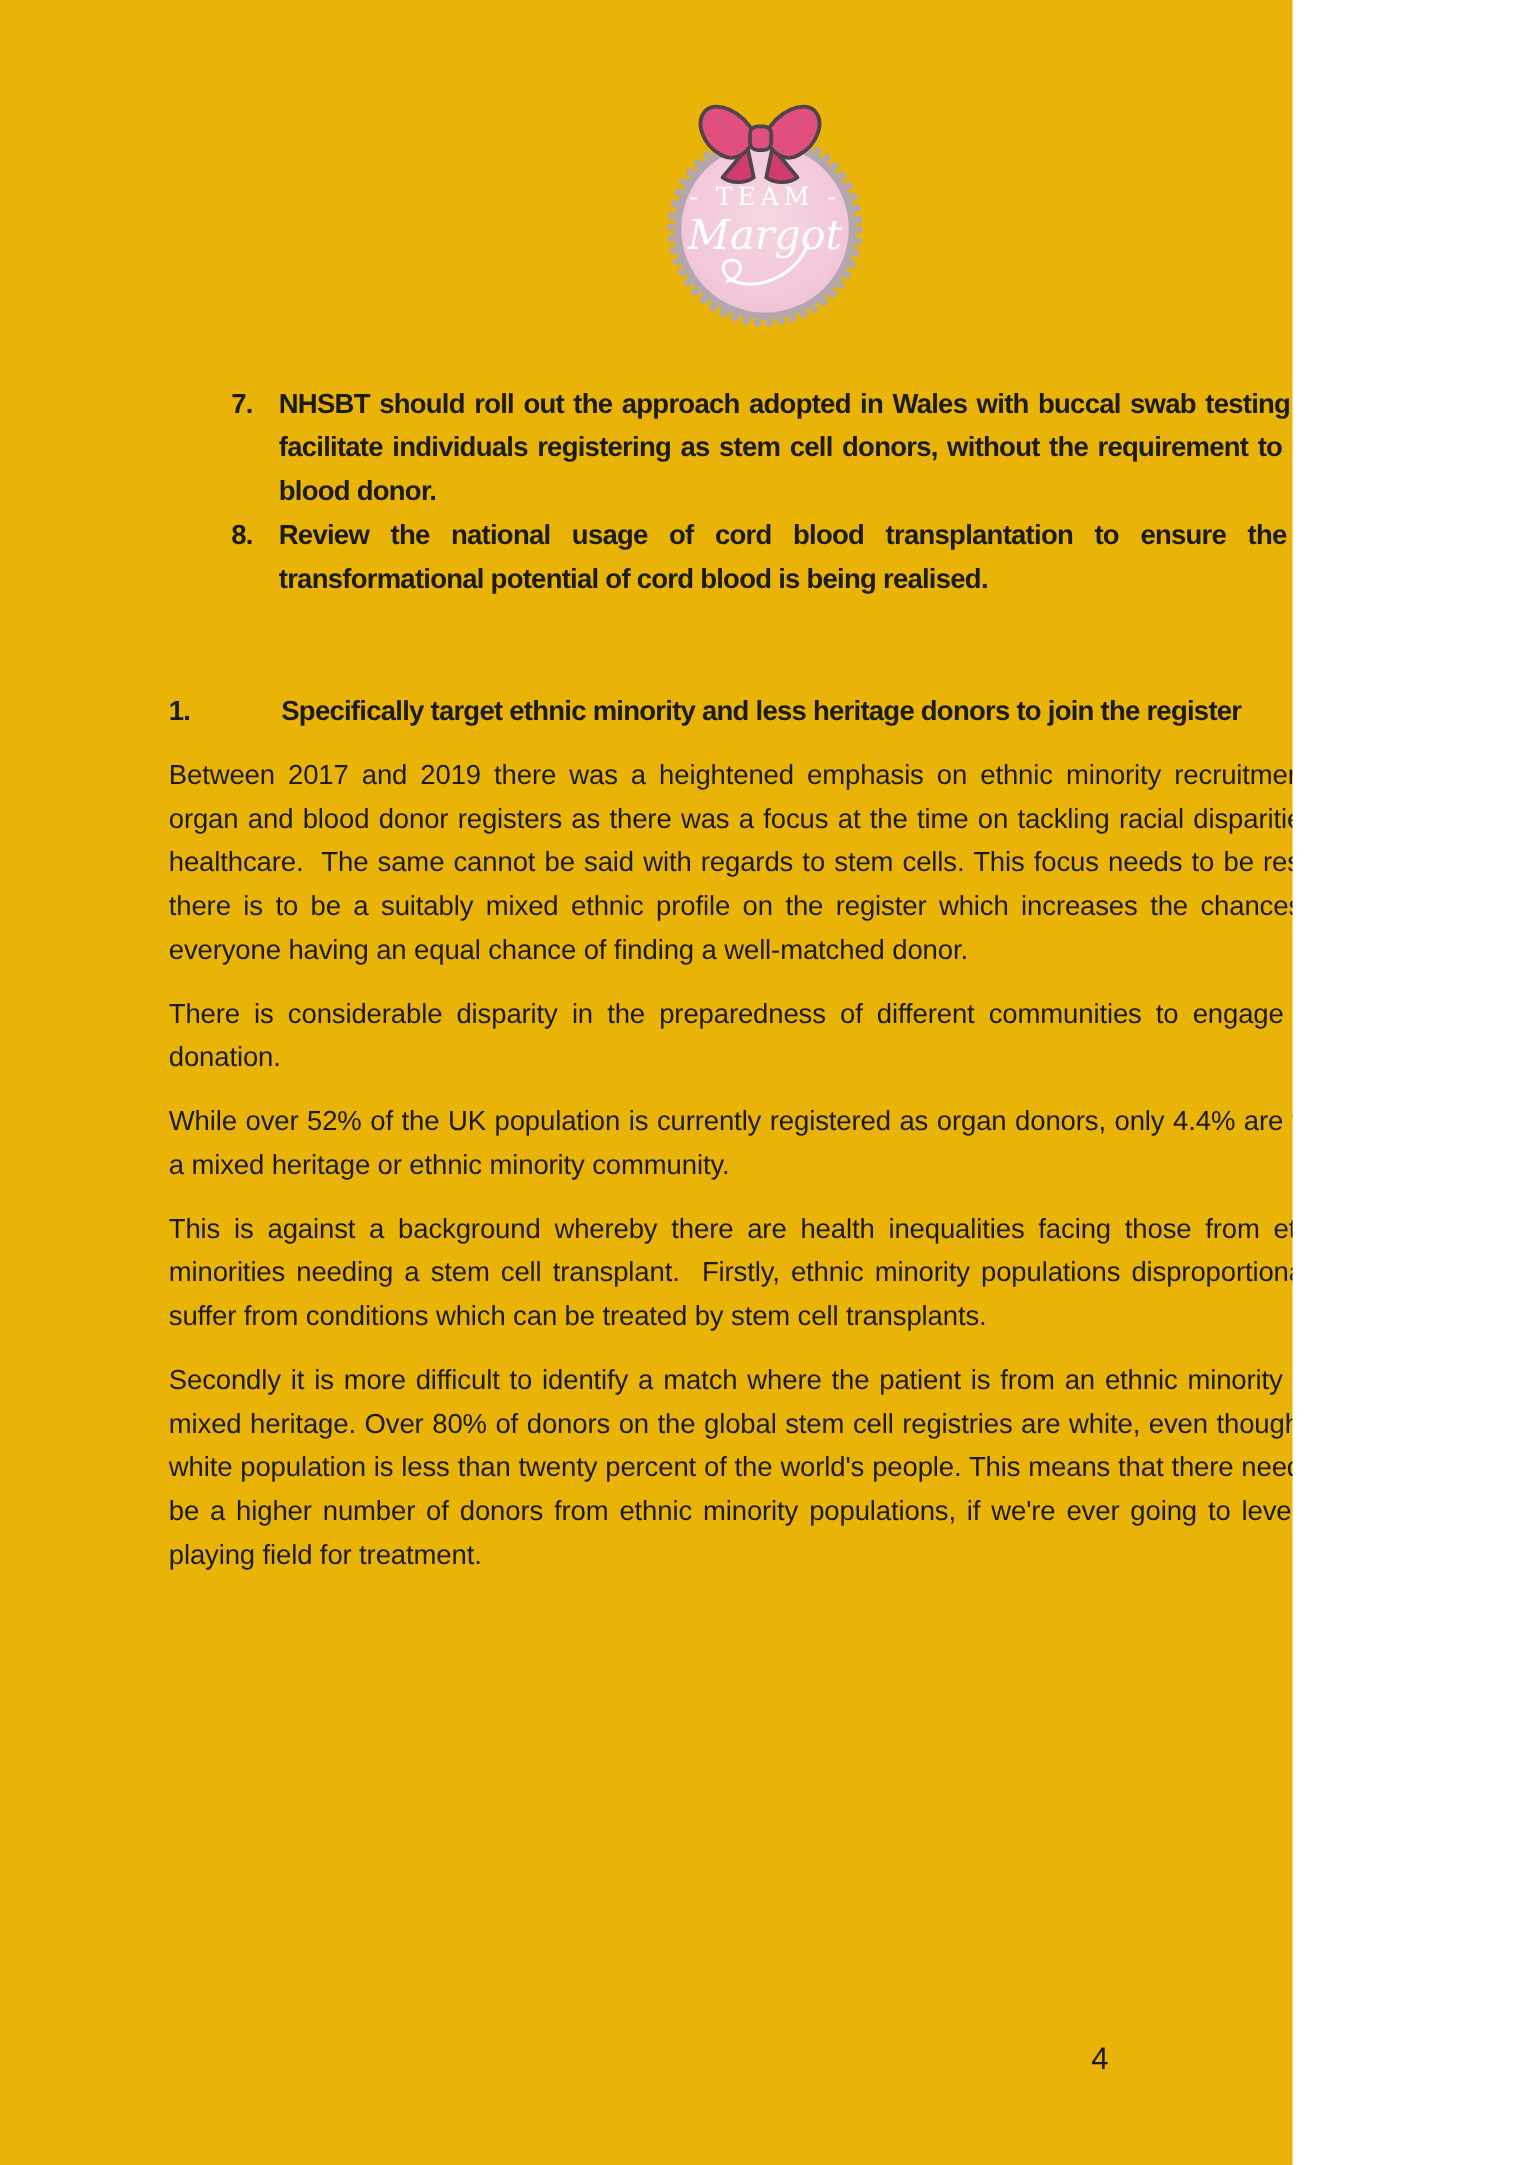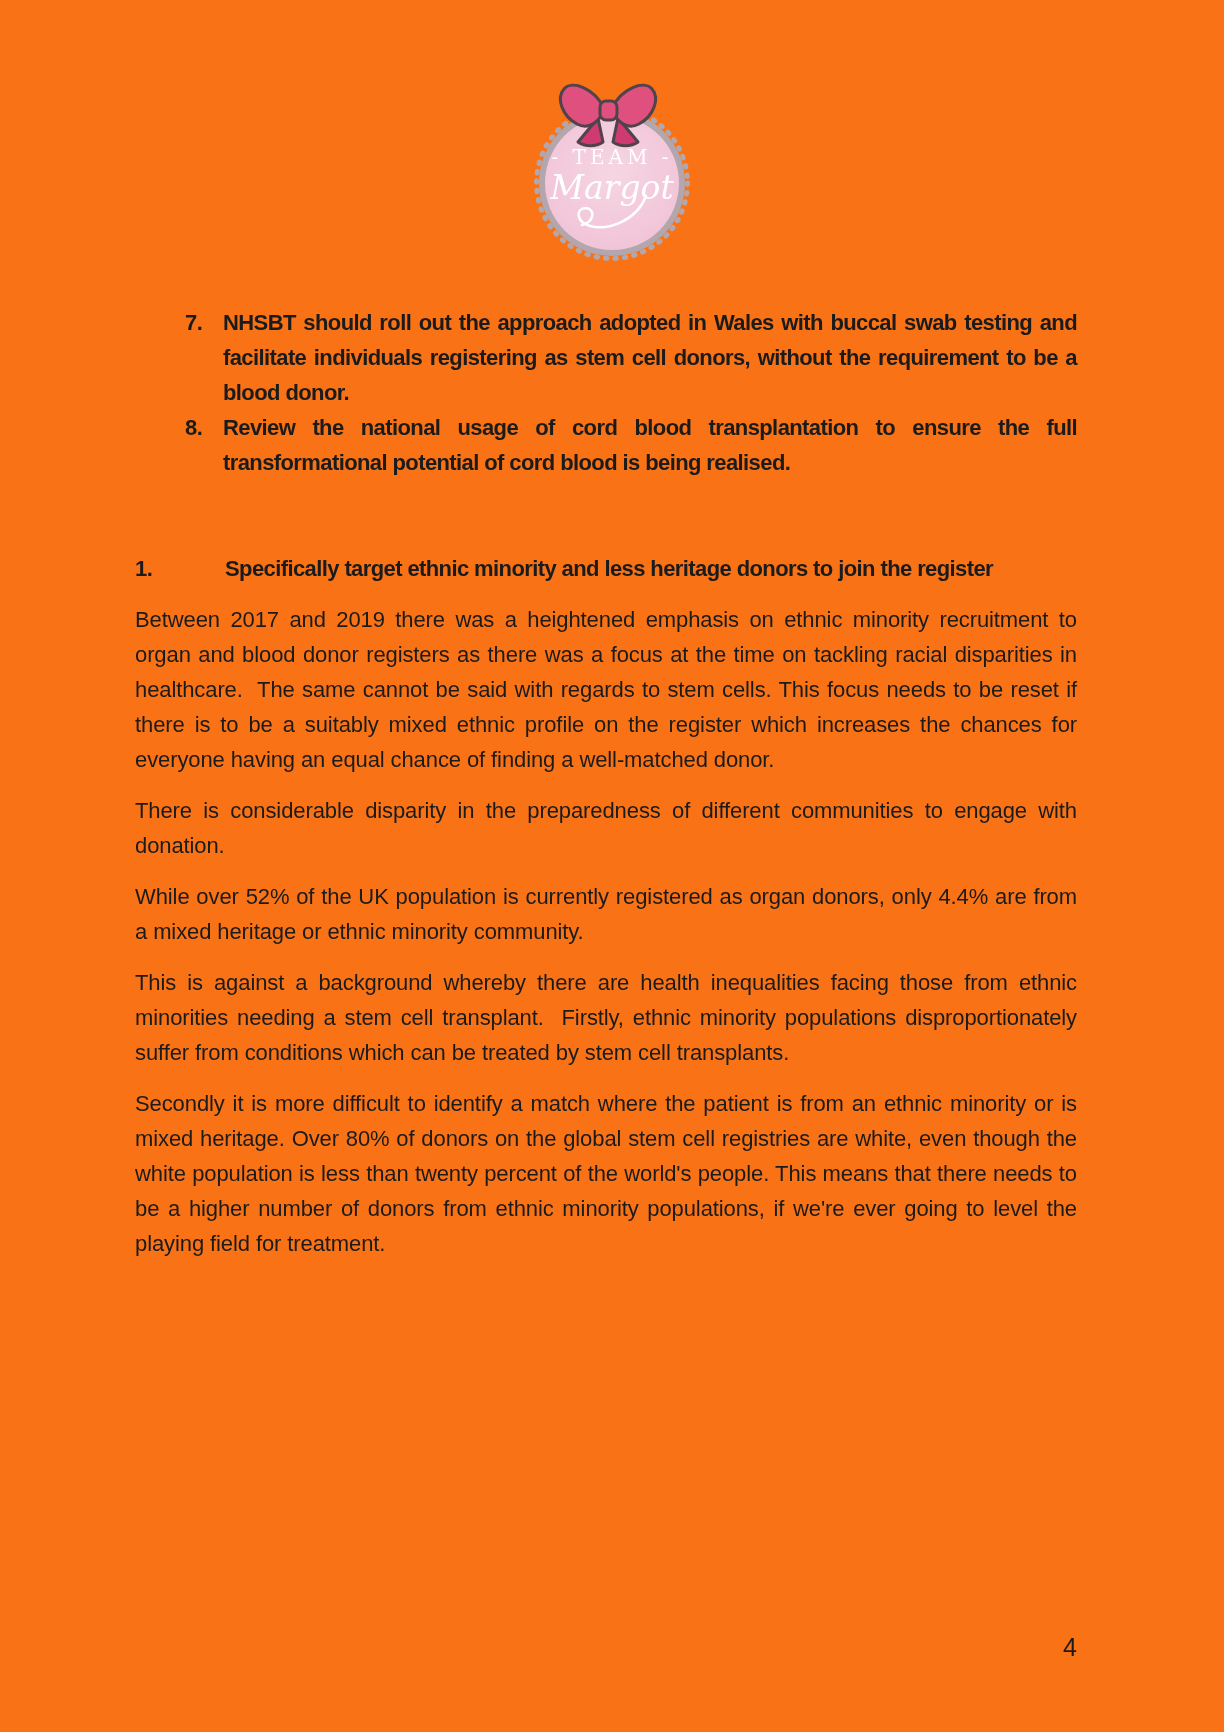--- a/index.html
+++ b/index.html
@@ -1,20 +1,20 @@
 <!DOCTYPE html>
 <html><head>
 <meta charset="utf-8">
 <style>
   html, body { margin: 0; padding: 0; background: #ffffff; }
   .page {
     position: relative;
-    width: 1224px;
+    width: 1034px;
     height: 1732px;
-    background: #f97316;
+    background: #eab308;
     font-family: "Liberation Sans", sans-serif;
     color: #1b1b1b;
     overflow: hidden;
   }
   .logo {
     position: absolute;
     left: 516px;
     top: 78px;
     width: 192px;
     height: 185px;

